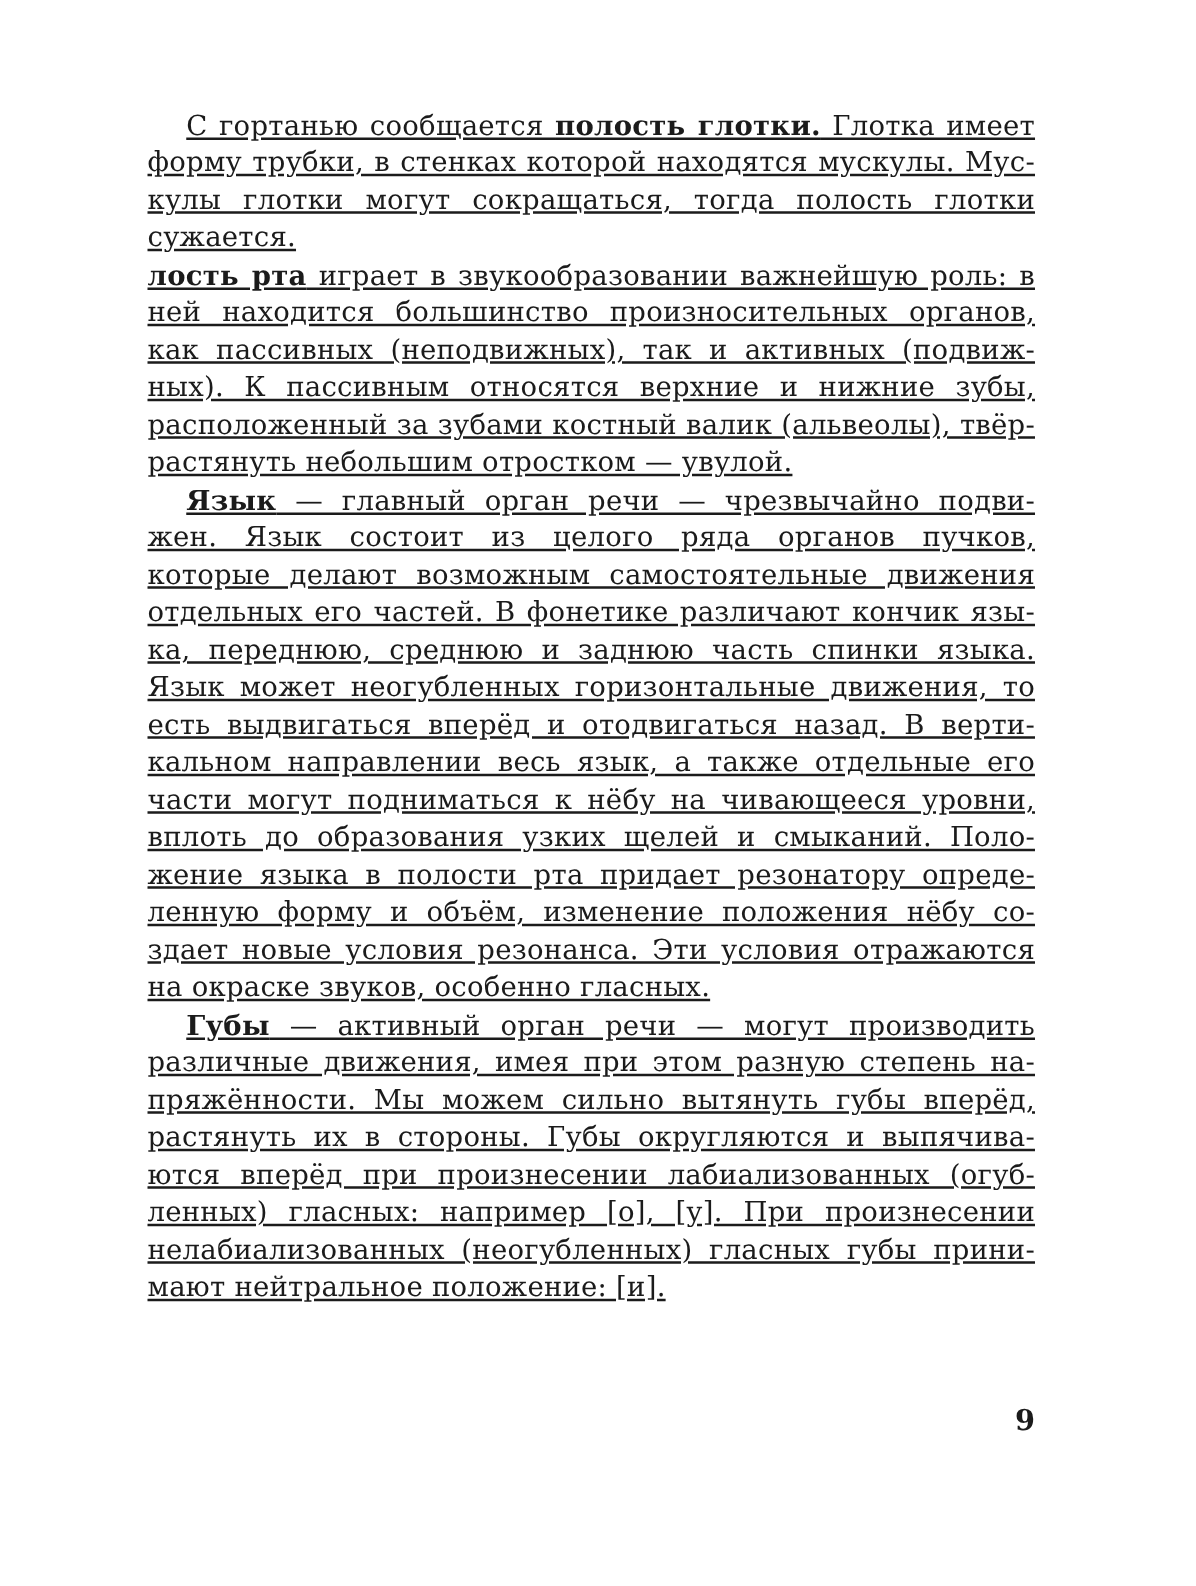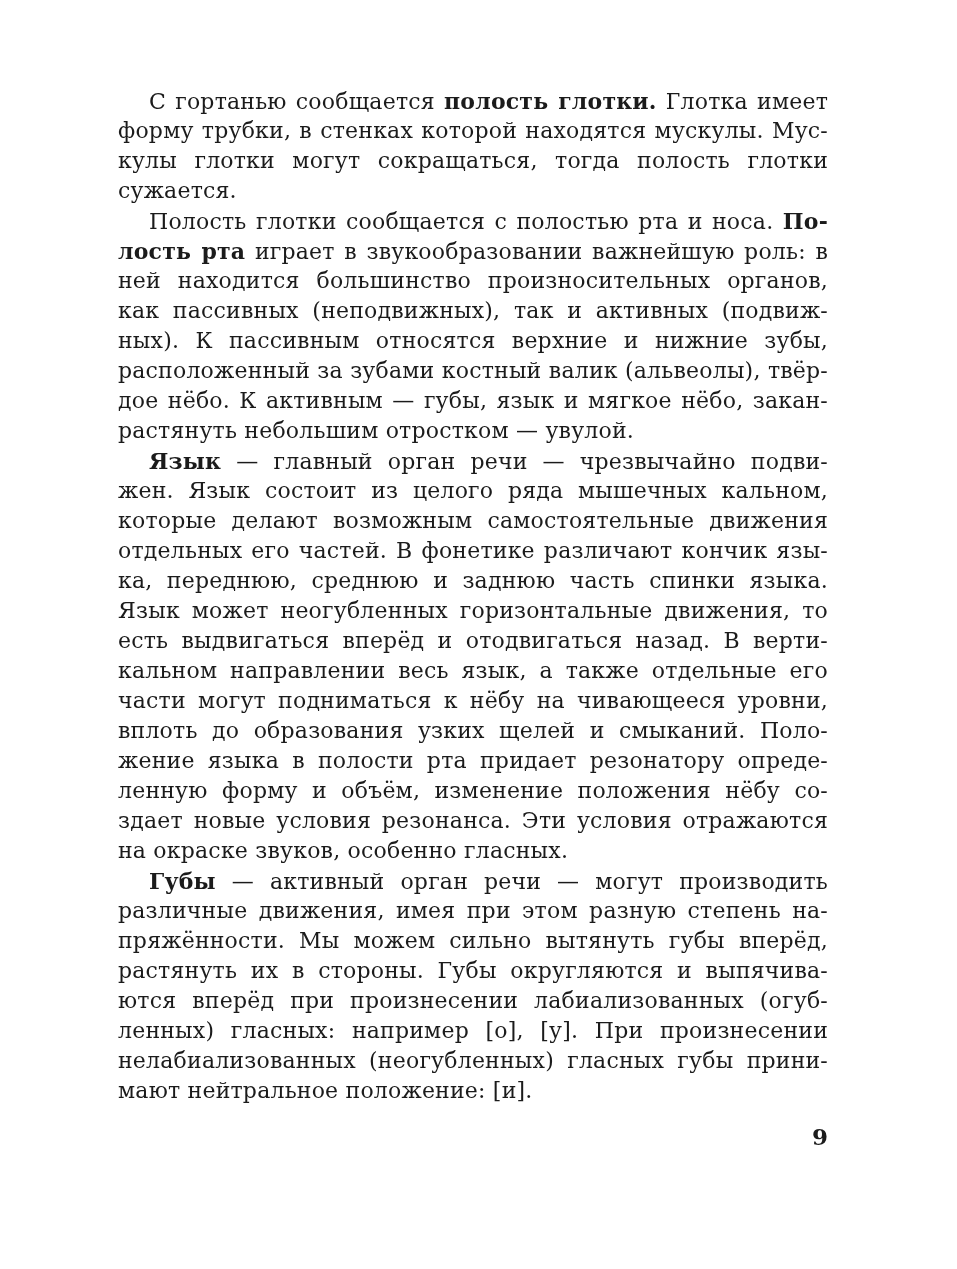--- a/index.html
+++ b/index.html
@@ -18,20 +18,21 @@
   }
   .text-column {
     position: absolute;
     left: 118px;
     top: 86px;
     width: 710px;
   }
   .paragraph {
     margin: 0;
     padding: 0;
+    text-decoration: underline;
   }
   .line {
     font-size: 22px;
     line-height: 30px;
     height: 30px;
     text-align: justify;
     text-align-last: justify;
     white-space: normal;
     letter-spacing: 0.2px;
   }
@@ -60,32 +61,30 @@
 
 <div class="page">
   <div class="text-column">
       <div class="paragraph">
         <div class="line para-first"><span class="seg">С гортанью сообщается </span><span class="seg bold">полость глотки.</span><span class="seg"> Глотка имеет</span></div>
         <div class="line"><span class="seg">форму трубки, в стенках которой находятся мускулы. Мус-</span></div>
         <div class="line"><span class="seg">кулы глотки могут сокращаться, тогда полость глотки</span></div>
         <div class="line para-last"><span class="seg">сужается.</span></div>
       </div>
       <div class="paragraph">
-        <div class="line para-first"><span class="seg">Полость глотки сообщается с полостью рта и носа. </span><span class="seg bold">По-</span></div>
         <div class="line"><span class="seg bold">лость рта</span><span class="seg"> играет в звукообразовании важнейшую роль: в</span></div>
         <div class="line"><span class="seg">ней находится большинство произносительных органов,</span></div>
         <div class="line"><span class="seg">как пассивных (неподвижных), так и активных (подвиж-</span></div>
         <div class="line"><span class="seg">ных). К пассивным относятся верхние и нижние зубы,</span></div>
         <div class="line"><span class="seg">расположенный за зубами костный валик (альвеолы), твёр-</span></div>
-        <div class="line"><span class="seg">дое нёбо. К активным — губы, язык и мягкое нёбо, закан-</span></div>
         <div class="line para-last"><span class="seg">растянуть небольшим отростком — увулой.</span></div>
       </div>
       <div class="paragraph">
         <div class="line para-first"><span class="seg bold">Язык</span><span class="seg"> — главный орган речи — чрезвычайно подви-</span></div>
-        <div class="line"><span class="seg">жен. Язык состоит из целого ряда мышечных кальном,</span></div>
+        <div class="line"><span class="seg">жен. Язык состоит из целого ряда органов пучков,</span></div>
         <div class="line"><span class="seg">которые делают возможным самостоятельные движения</span></div>
         <div class="line"><span class="seg">отдельных его частей. В фонетике различают кончик язы-</span></div>
         <div class="line"><span class="seg">ка, переднюю, среднюю и заднюю часть спинки языка.</span></div>
         <div class="line"><span class="seg">Язык может неогубленных горизонтальные движения, то</span></div>
         <div class="line"><span class="seg">есть выдвигаться вперёд и отодвигаться назад. В верти-</span></div>
         <div class="line"><span class="seg">кальном направлении весь язык, а также отдельные его</span></div>
         <div class="line"><span class="seg">части могут подниматься к нёбу на чивающееся уровни,</span></div>
         <div class="line"><span class="seg">вплоть до образования узких щелей и смыканий. Поло-</span></div>
         <div class="line"><span class="seg">жение языка в полости рта придает резонатору опреде-</span></div>
         <div class="line"><span class="seg">ленную форму и объём, изменение положения нёбу со-</span></div>

